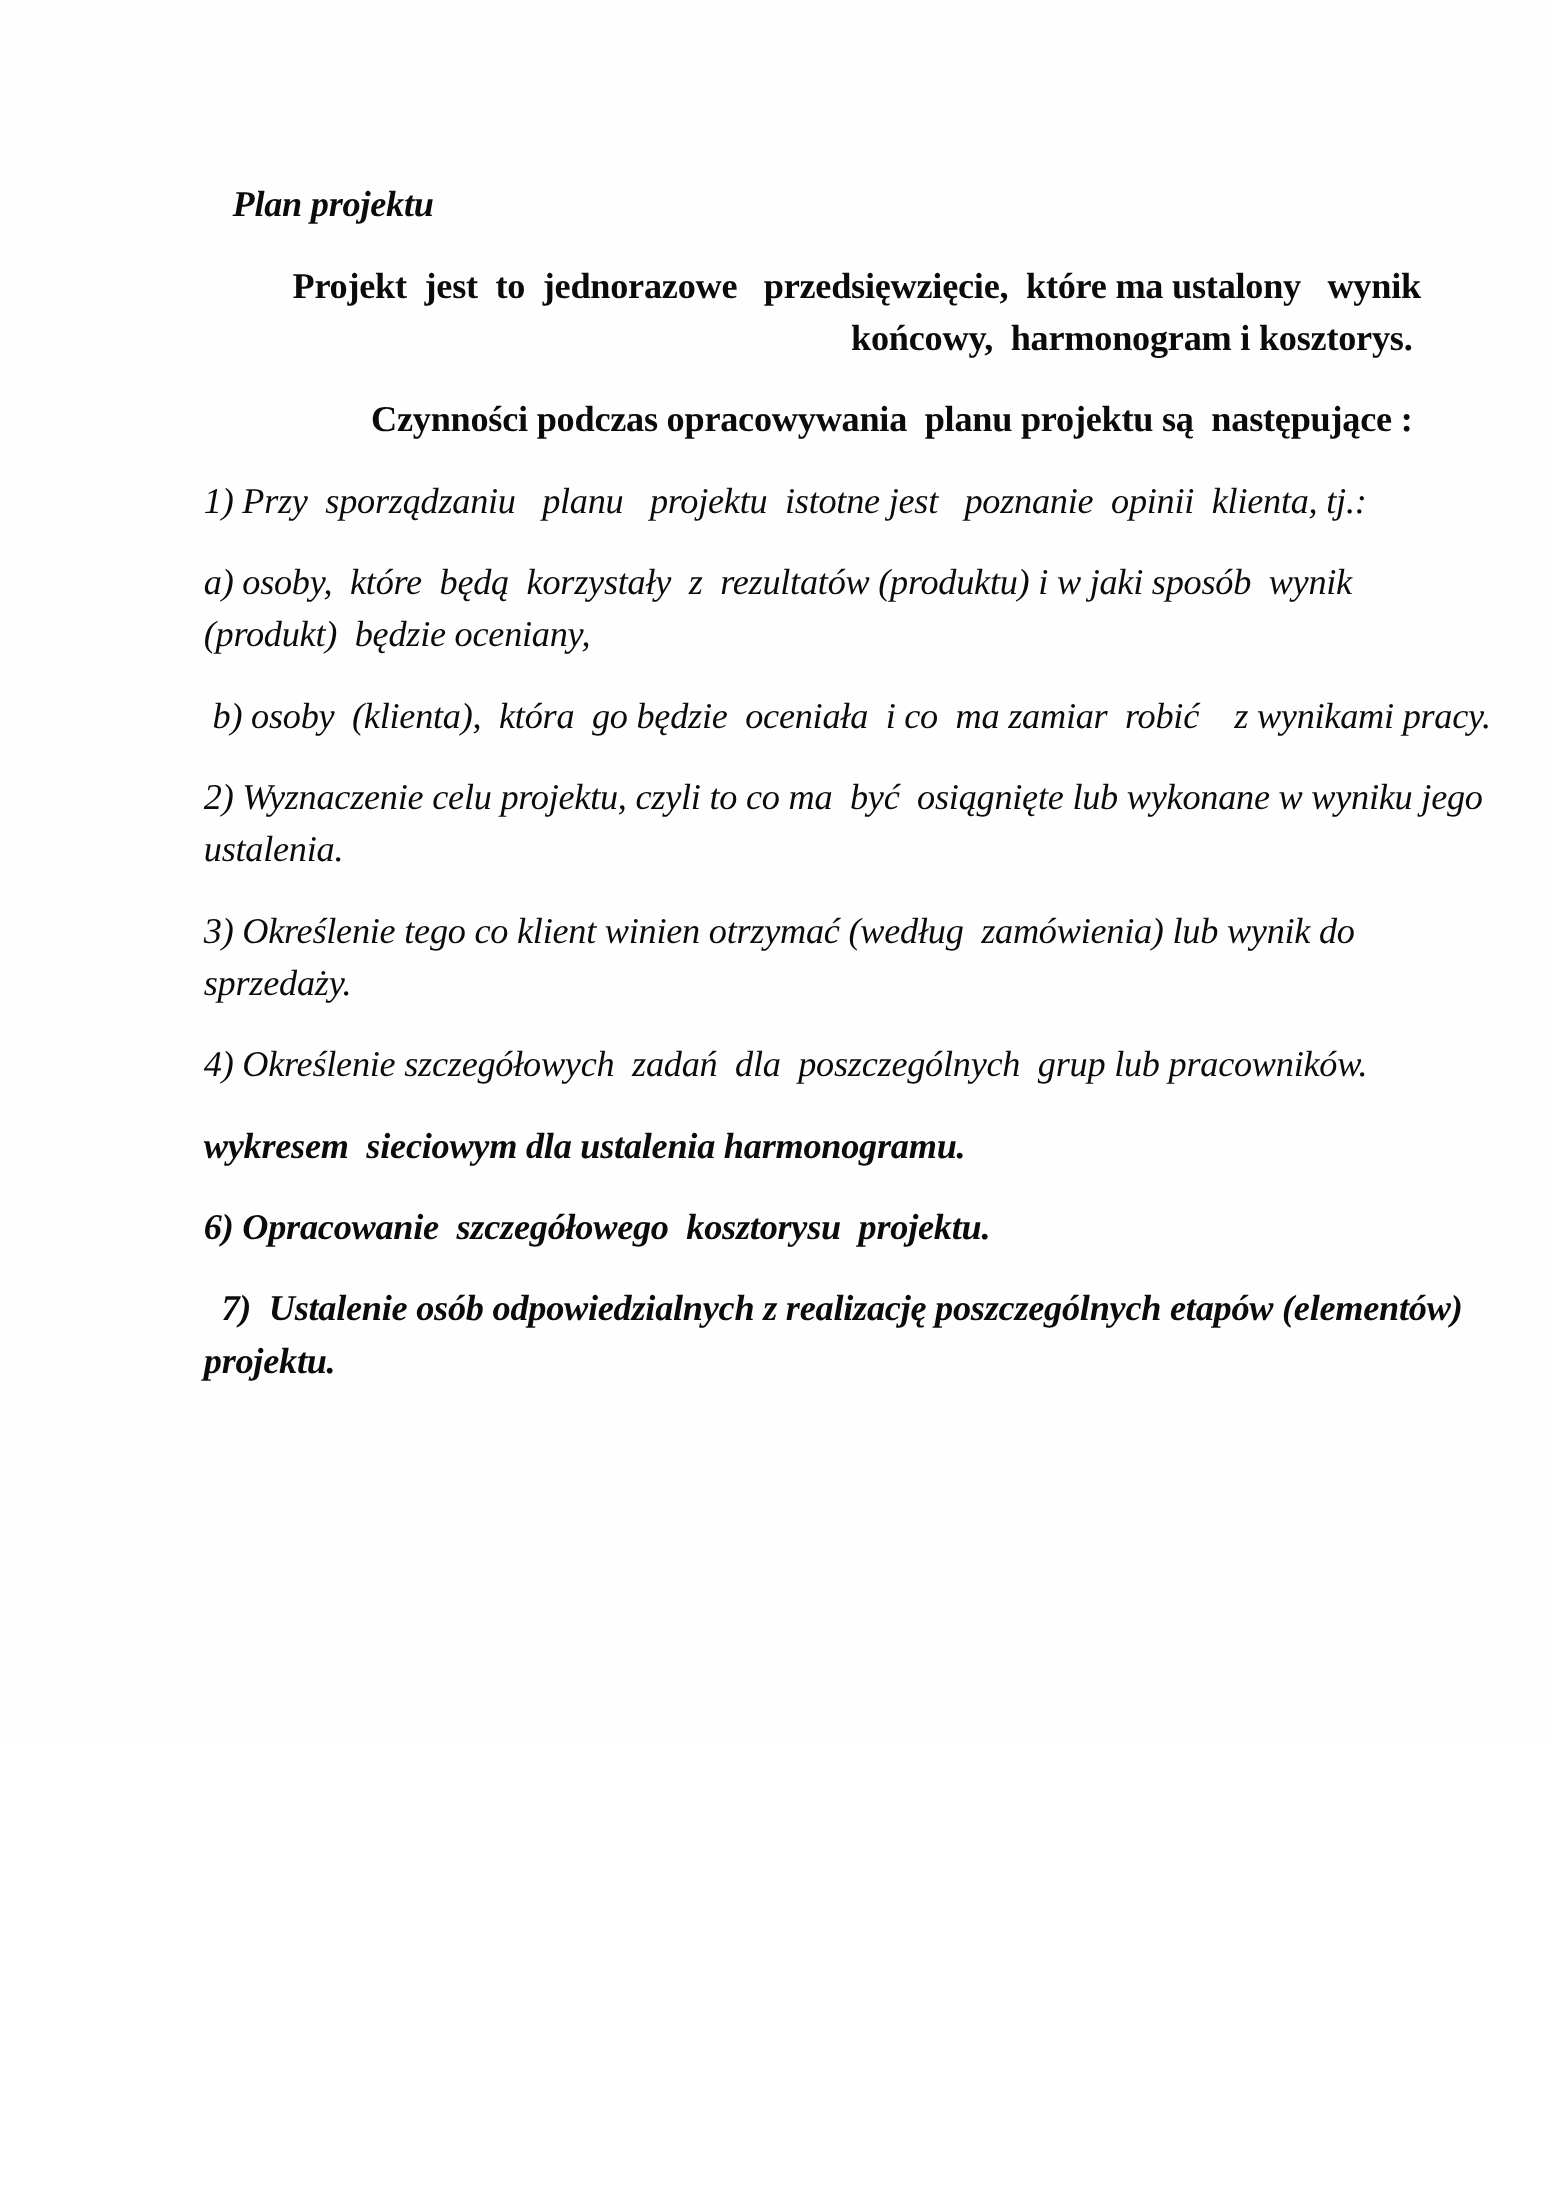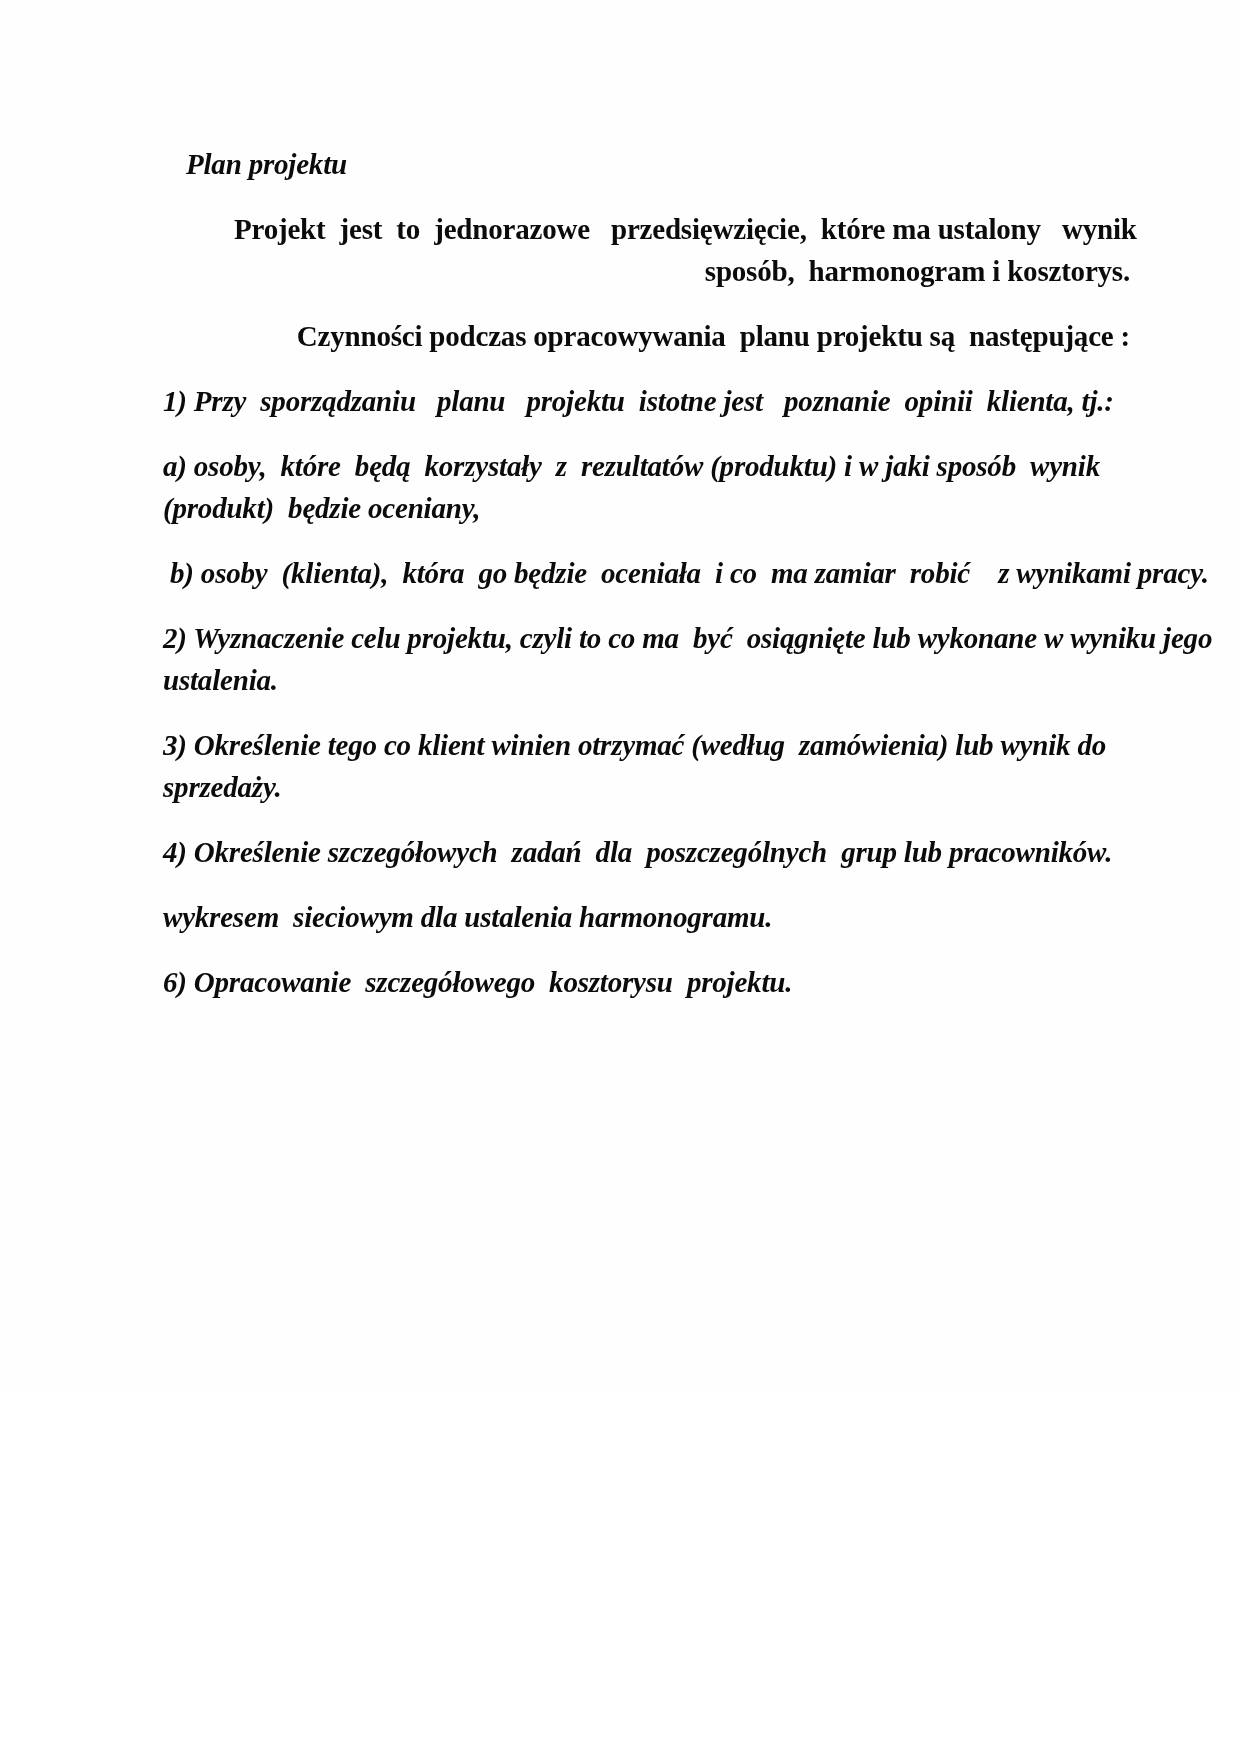--- a/index.html
+++ b/index.html
@@ -11,42 +11,41 @@
     padding:143px 110px 0 163px;
     font-family:"Liberation Serif", serif;
     color:#0b0b0b;
     overflow:hidden;
   }
   .line{
     white-space:pre;
     font-size:29px;
     line-height:42px;
     letter-spacing:-0.2px;
-    font-weight:bold;
   }
   .para{margin:0 0 23px 0;}
   .b  {font-weight:bold;text-align:right;}
   .i  {font-style:italic;}
   .bi {font-weight:bold;font-style:italic;}
   .heading{margin-left:23px;}
   .p-intro .line:first-child{padding-left:71px;}
   .p-czynnosci .line{padding-left:59px;}
 </style>
 </head>
 <body>
 
 <div class="page">
 
   <div class="para heading">
     <div class="line bi">Plan projektu</div>
   </div>
 
   <div class="para p-intro">
     <div class="line b">Projekt  jest  to  jednorazowe   przedsięwzięcie,  które ma ustalony   wynik</div>
-    <div class="line b">sposób,  harmonogram i kosztorys.</div>
+    <div class="line b">końcowy,  harmonogram i kosztorys.</div>
   </div>
 
   <div class="para p-czynnosci">
     <div class="line b">Czynności podczas opracowywania  planu projektu są  następujące :</div>
   </div>
 
   <div class="para">
     <div class="line i">1) Przy  sporządzaniu   planu   projektu  istotne jest   poznanie  opinii  klienta, tj.:</div>
   </div>
 
@@ -74,14 +73,18 @@
   </div>
 
   <div class="para">
     <div class="line bi">wykresem  sieciowym dla ustalenia harmonogramu.</div>
   </div>
 
   <div class="para">
     <div class="line bi">6) Opracowanie  szczegółowego  kosztorysu  projektu.</div>
   </div>
 
+  <div class="para">
+    <div class="line bi">  7)  Ustalenie osób odpowiedzialnych z realizację poszczególnych etapów (elementów)</div>
+    <div class="line bi">projektu.</div>
+  </div>
 
 </div>
 
 </body></html>

